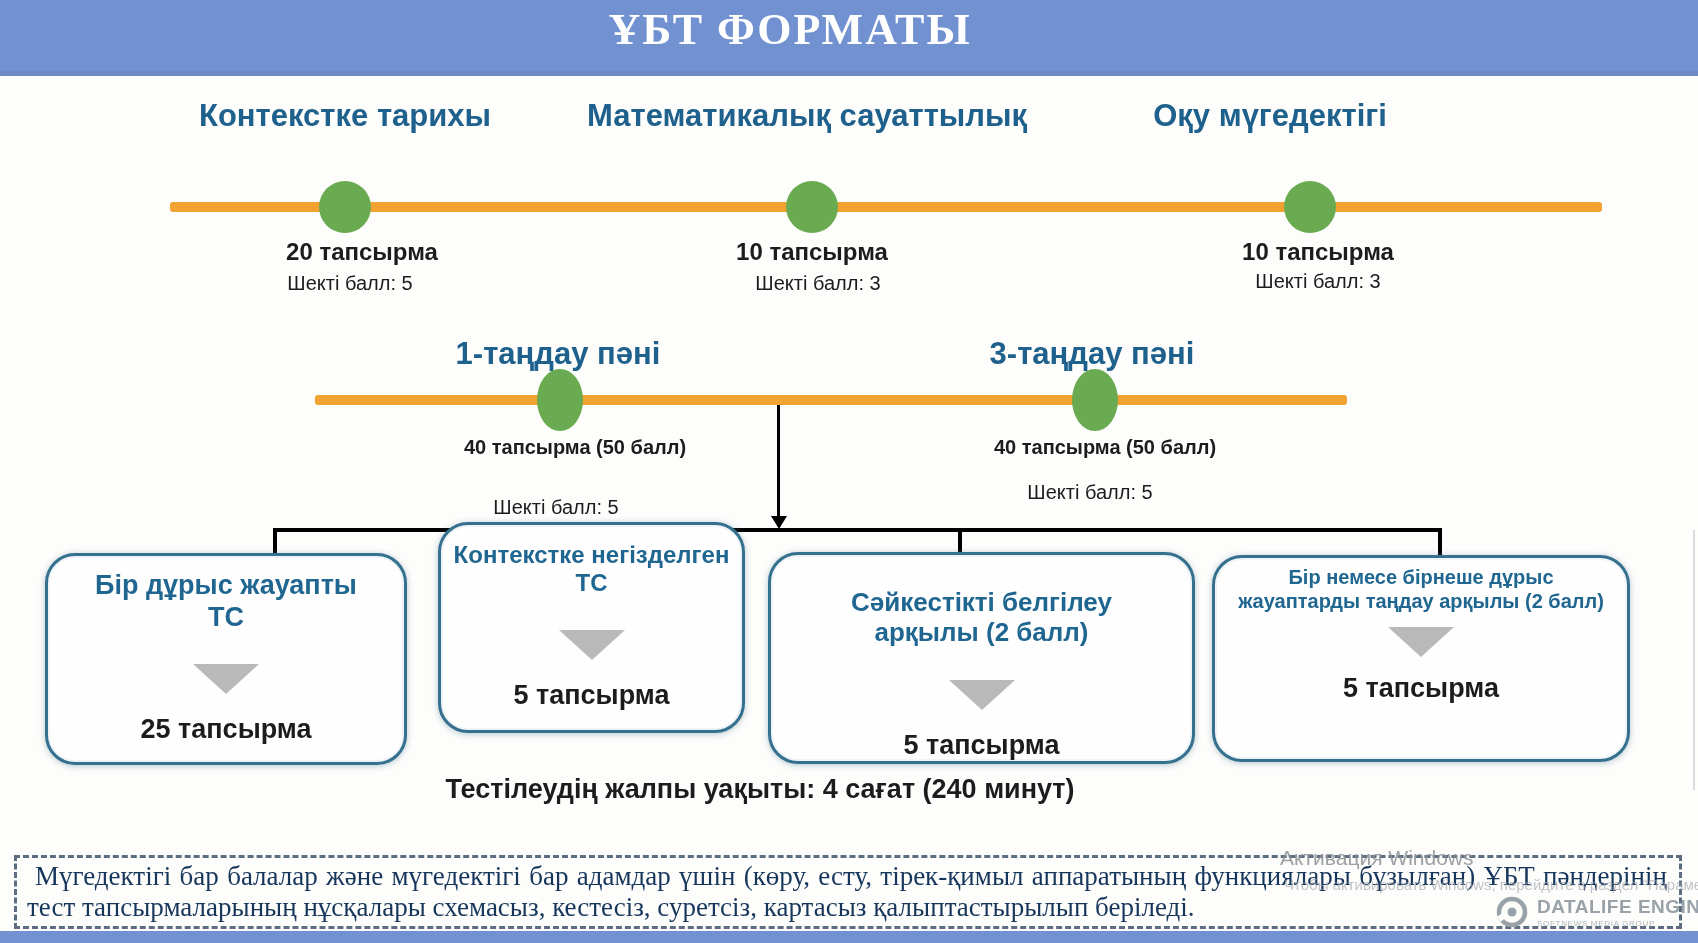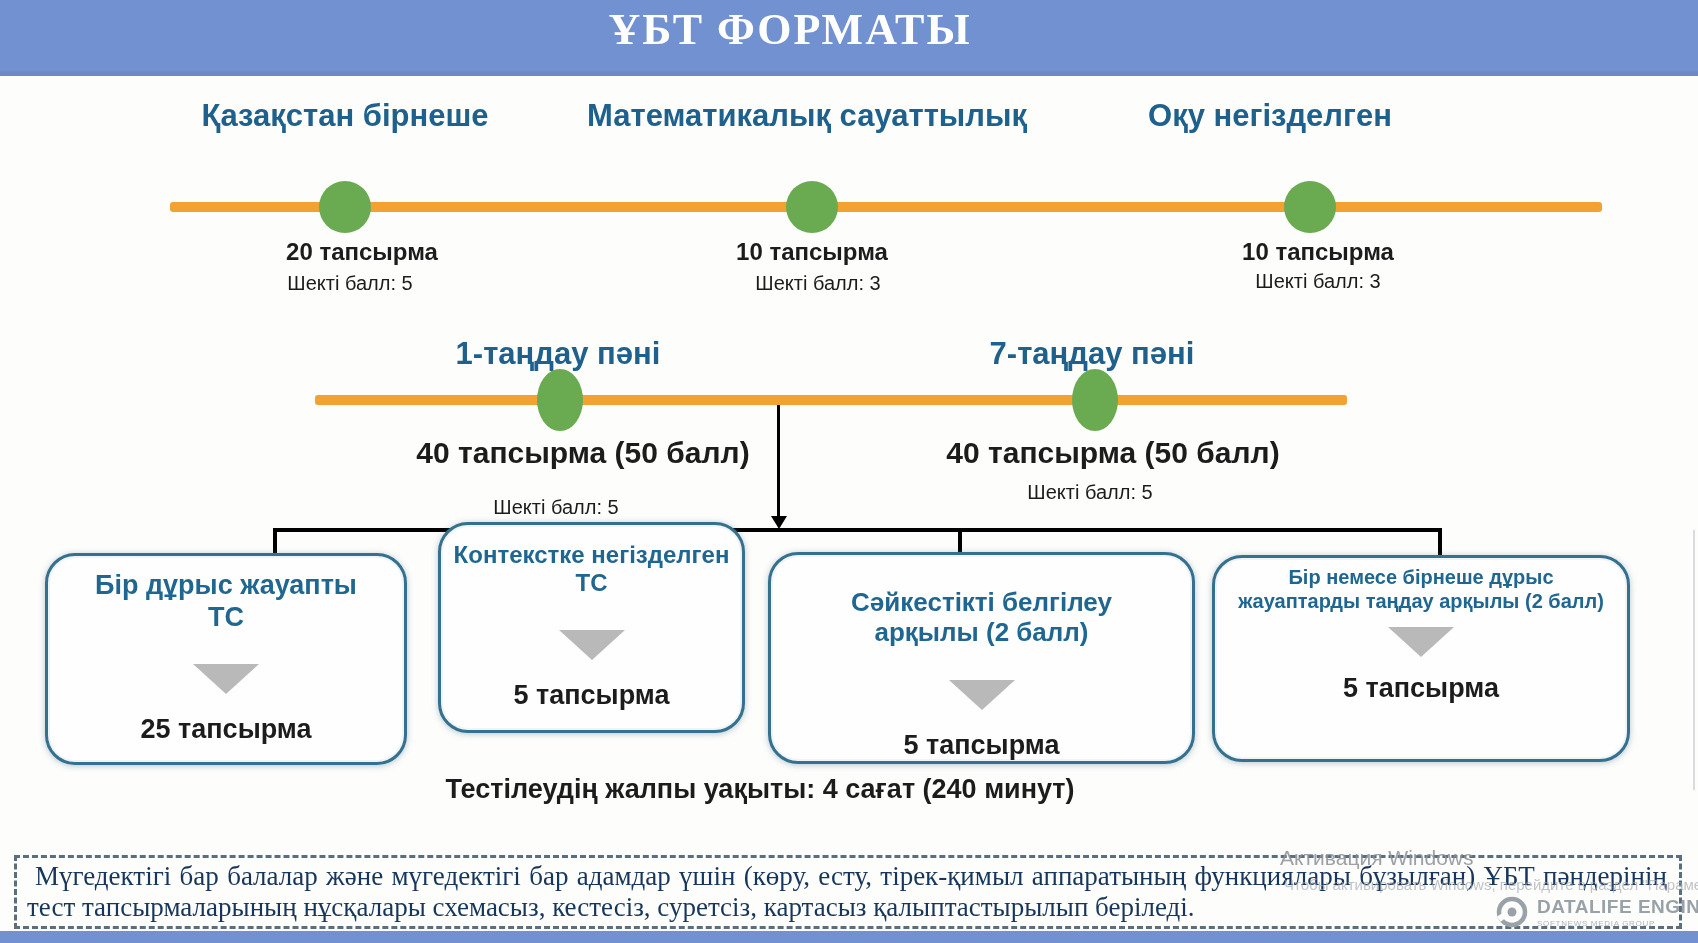--- a/index.html
+++ b/index.html
@@ -48,21 +48,21 @@
   .d1{left:319px;} .d2{left:786px;} .d3{left:1284px;}
   .dot-r2{width:46px;height:62px;top:369px;}
   .d4{left:537px;} .d5{left:1072px;}
 
   .tasks{
     position:absolute;transform:translateX(-50%);
     font-weight:bold;font-size:24px;color:var(--text_black);white-space:nowrap;
   }
   .tasks-r1{top:238px;}
   .k1{left:350px;margin-left:12px;} .k2{left:812px;} .k3{left:1318px;}
-  .tasks-r2{top:436px;font-size:30px;margin-left:8px;}
+  .tasks-r2{top:436px;font-size:20px;}
   .k4{left:575px;} .k5{left:1105px;}
 
   .threshold{
     position:absolute;transform:translateX(-50%);
     font-size:20px;color:var(--text_black);white-space:nowrap;
   }
   .h1{left:350px;top:272px;} .h2{left:818px;top:272px;} .h3{left:1318px;top:270px;}
   .h4{left:556px;top:496px;} .h5{left:1090px;top:481px;}
 
   
@@ -153,39 +153,39 @@
     position:absolute;right:3px;top:530px;width:2px;height:260px;background:#d9dcde;
   }
 </style>
 </head>
 <body>
 
 <div class="header">
   <div class="header-title">ҰБТ ФОРМАТЫ</div>
 </div>
 
-<div class="subj-title t-r1 c1">Қазақстан бірнеше</div>
+<div class="subj-title t-r1 c1">Контекстке тарихы</div>
 <div class="subj-title t-r1 c2">Математикалық сауаттылық</div>
-<div class="subj-title t-r1 c3">Оқу негізделген</div>
+<div class="subj-title t-r1 c3">Оқу мүгедектігі</div>
 
 <div class="tl-line tl-line1"></div>
 <div class="dot dot-r1 d1"></div>
 <div class="dot dot-r1 d2"></div>
 <div class="dot dot-r1 d3"></div>
 
 <div class="tasks tasks-r1 k1">20 тапсырма</div>
 <div class="tasks tasks-r1 k2">10 тапсырма</div>
 <div class="tasks tasks-r1 k3">10 тапсырма</div>
 
 <div class="threshold h1">Шекті балл: 5</div>
 <div class="threshold h2">Шекті балл:  3</div>
 <div class="threshold h3">Шекті балл: 3</div>
 
 <div class="subj-title t-r2 c4">1-таңдау пәні</div>
-<div class="subj-title t-r2 c5">7-таңдау пәні</div>
+<div class="subj-title t-r2 c5">3-таңдау пәні</div>
 
 <div class="tl-line tl-line2"></div>
 <div class="dot dot-r2 d4"></div>
 <div class="dot dot-r2 d5"></div>
 
 <div class="tasks tasks-r2 k4">40 тапсырма (50 балл)</div>
 <div class="tasks tasks-r2 k5">40 тапсырма (50 балл)</div>
 
 <div class="threshold h4">Шекті балл: 5</div>
 <div class="threshold h5">Шекті балл: 5</div>

